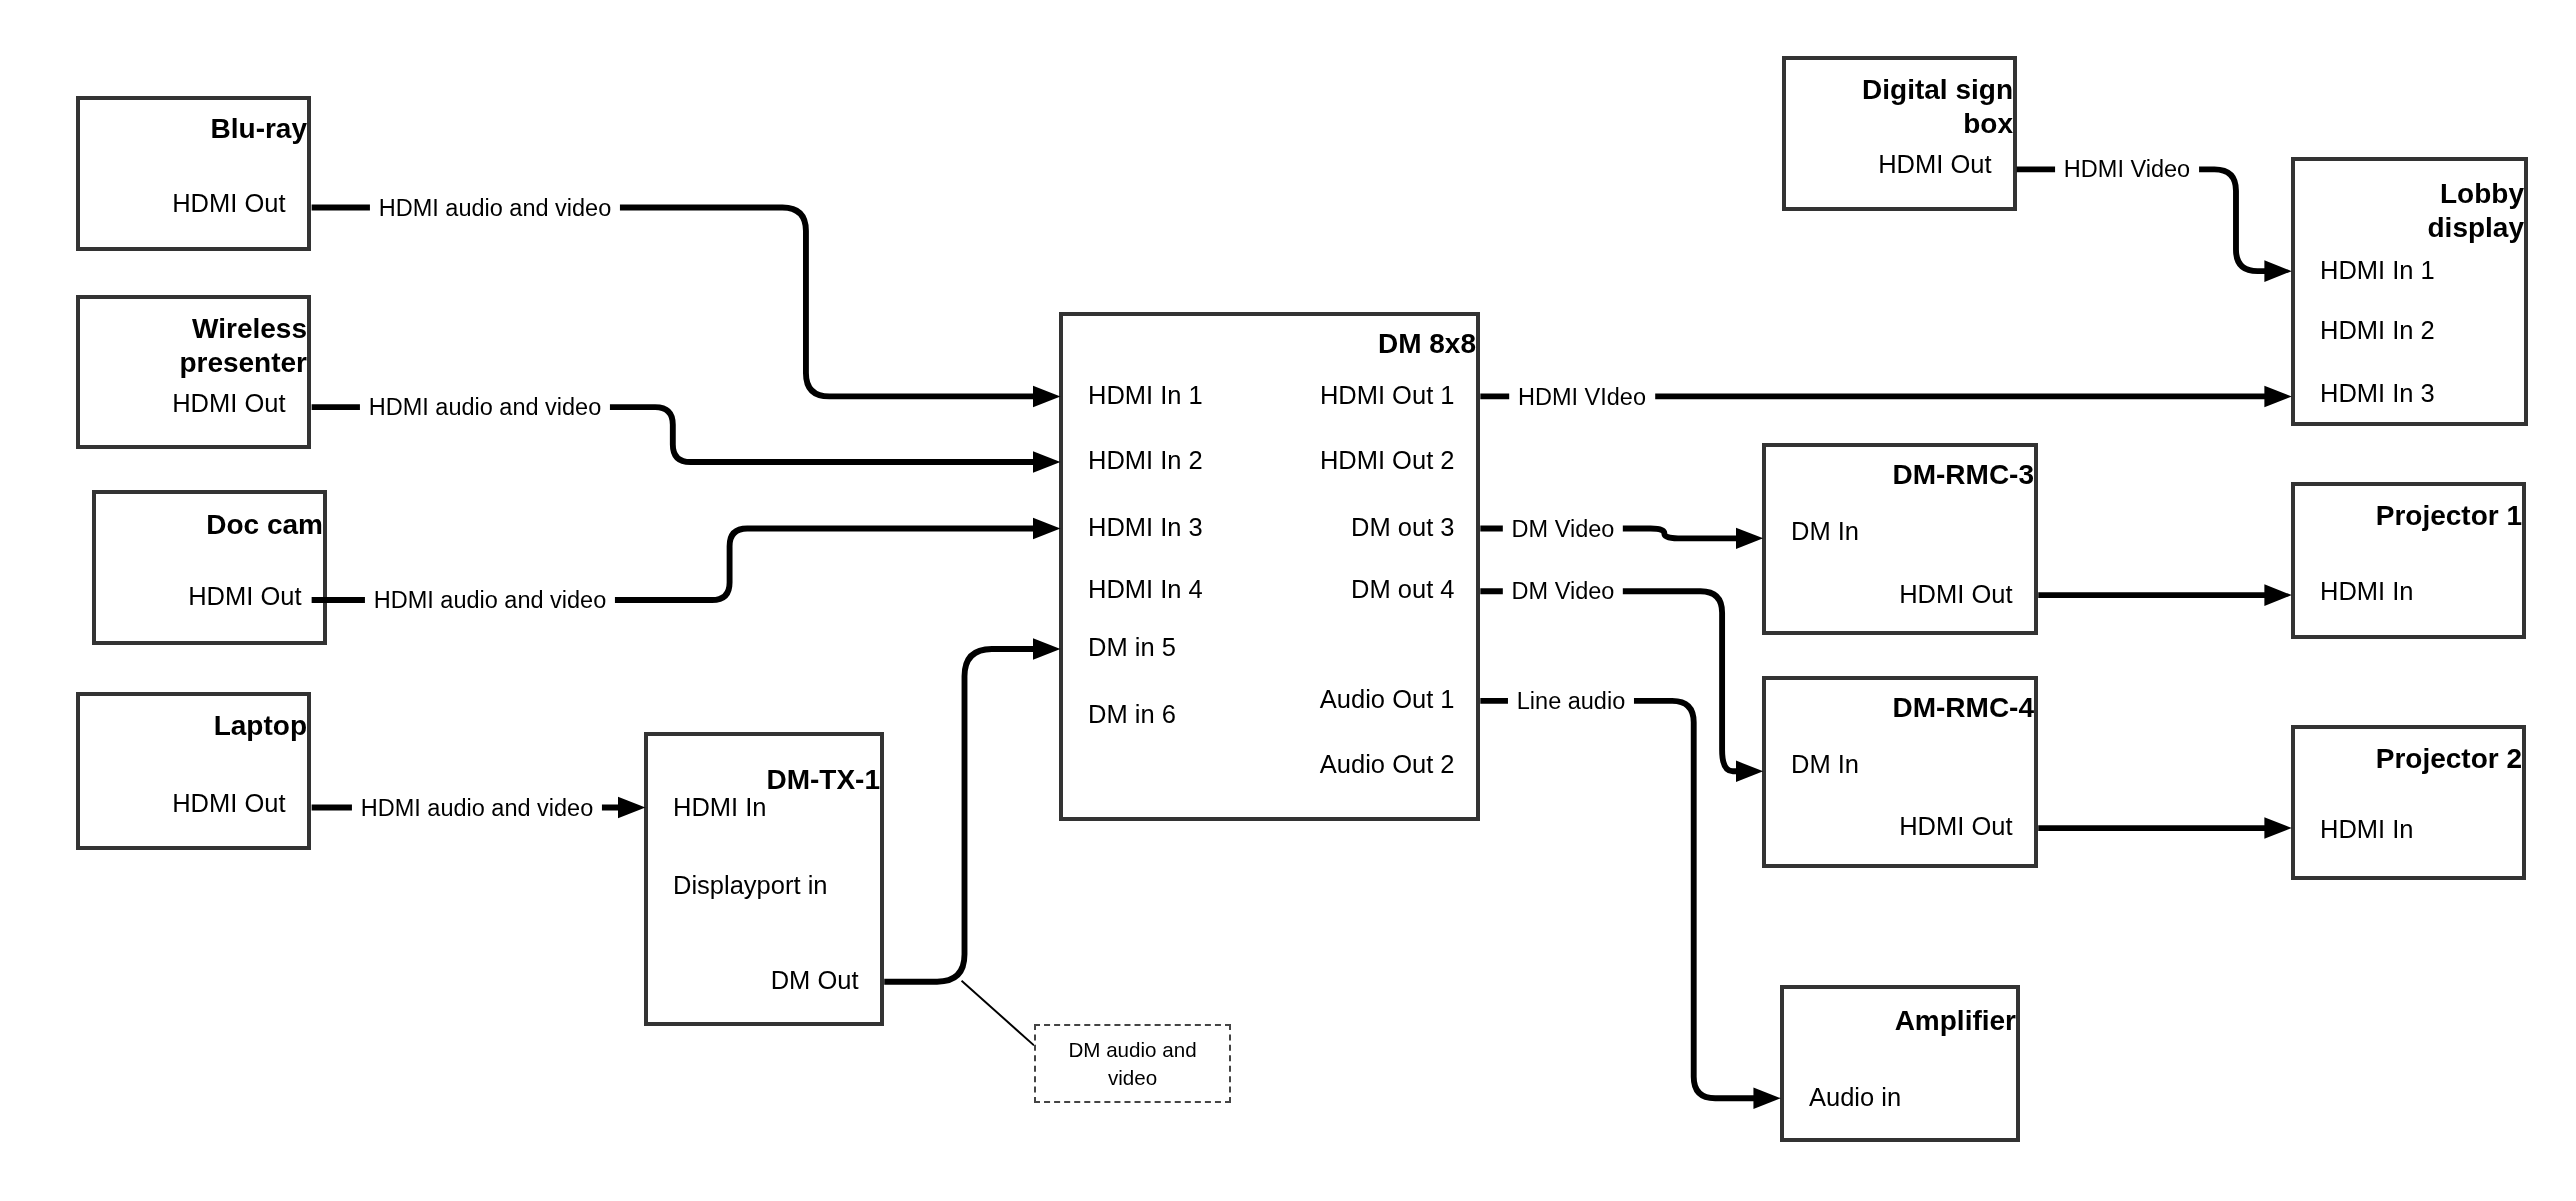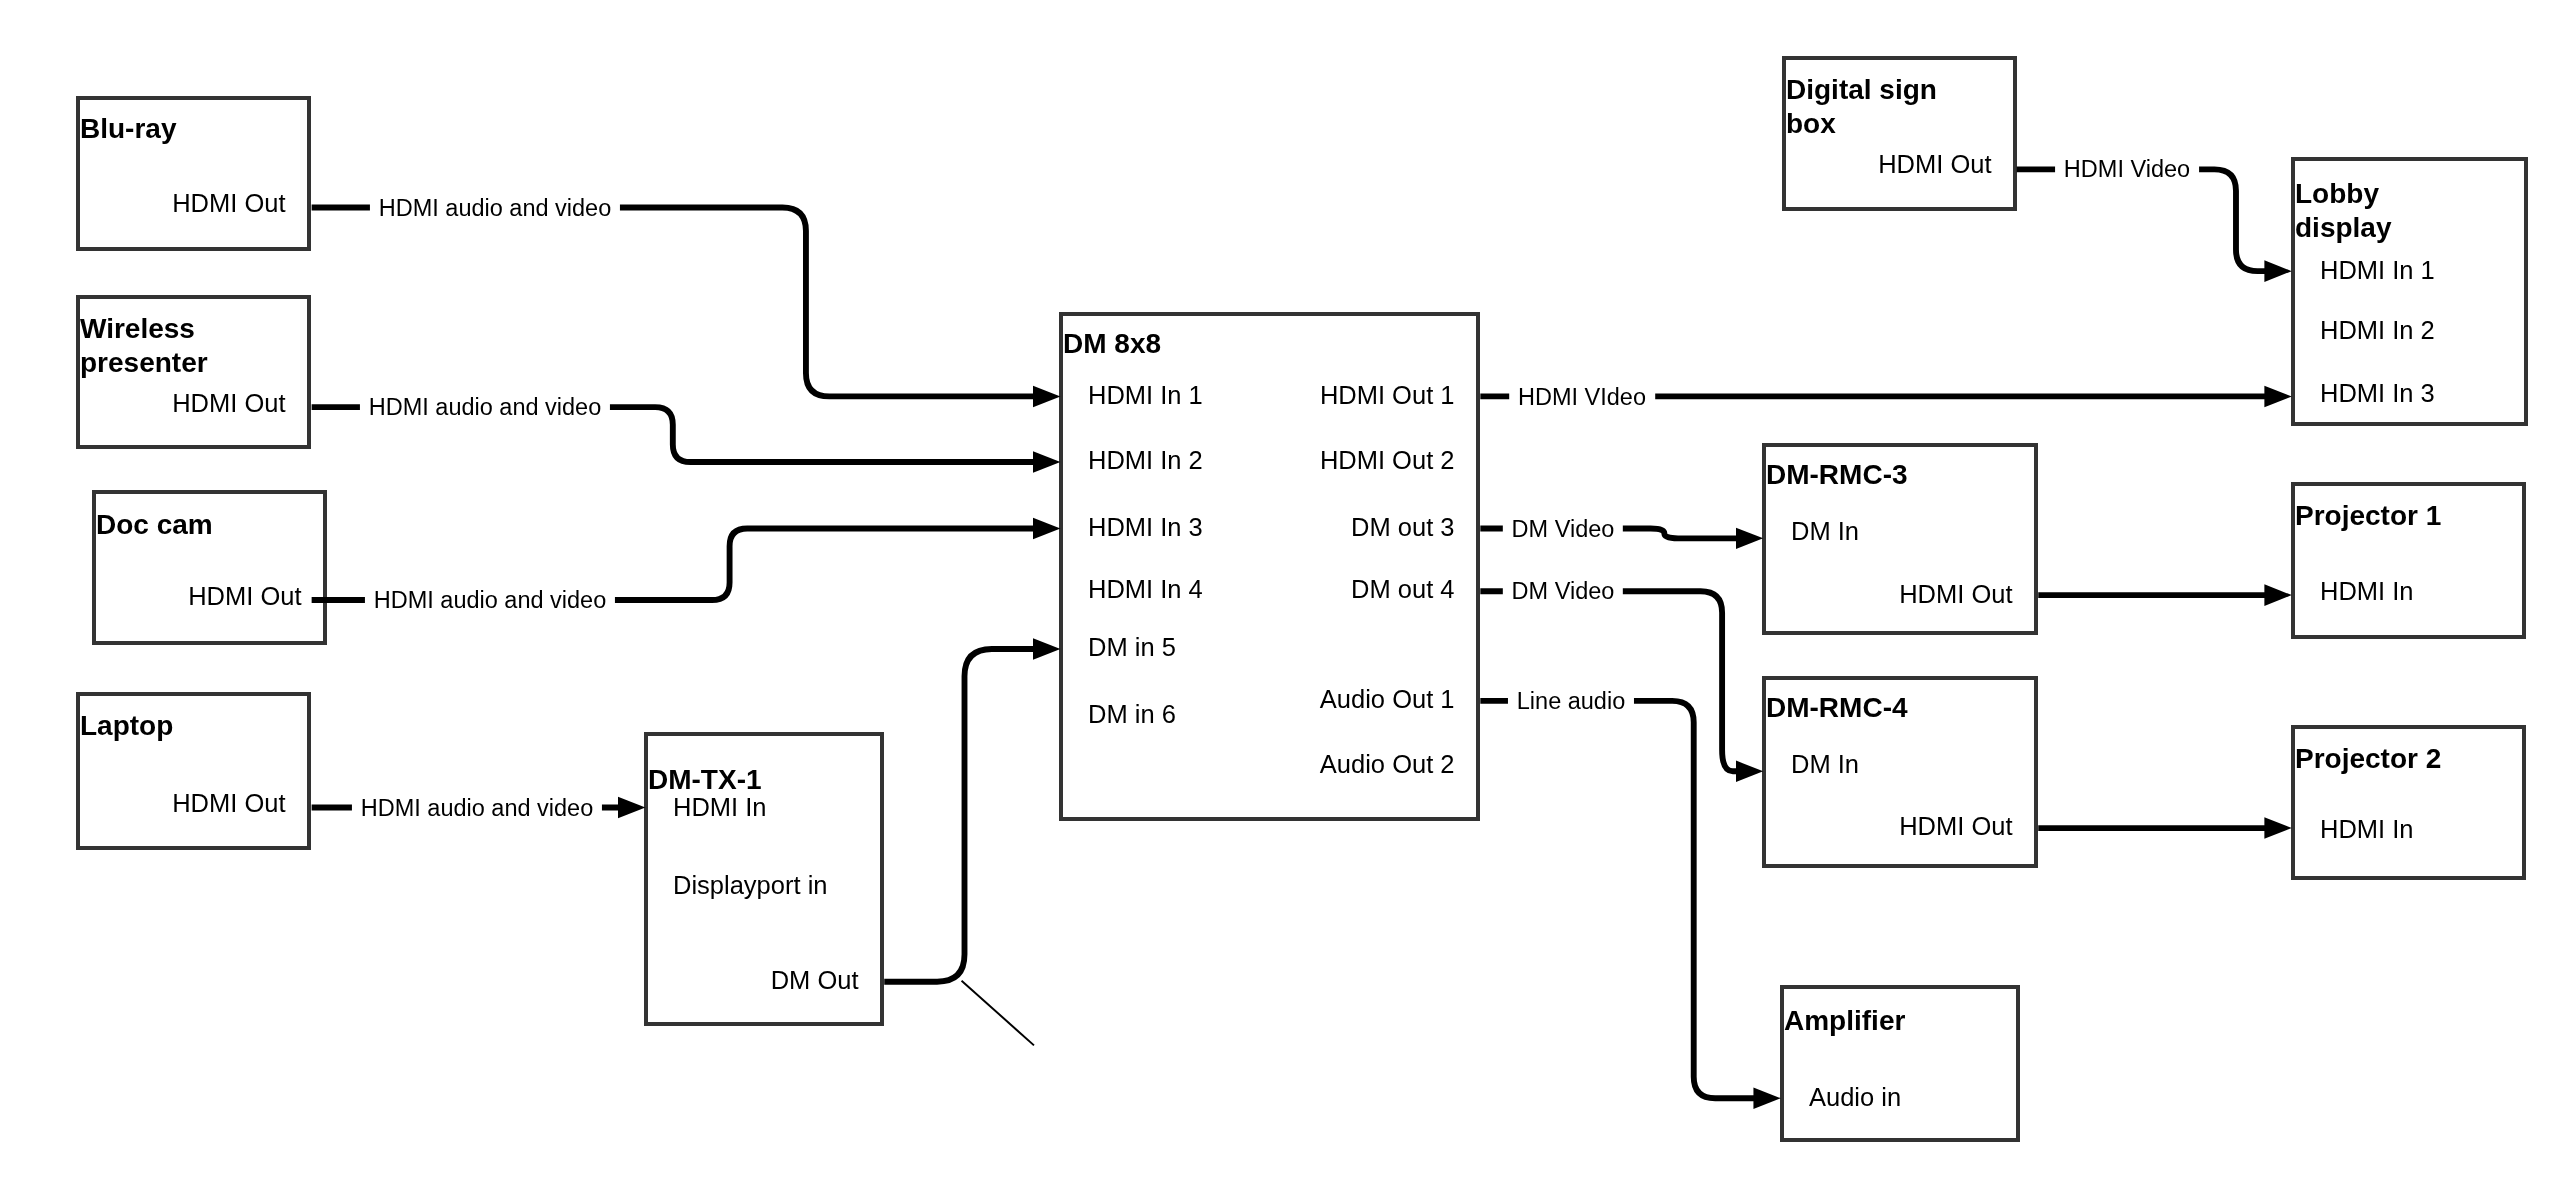--- a/index.html
+++ b/index.html
@@ -1,19 +1,19 @@
 <!DOCTYPE html>
 <html><head>
 <meta charset="utf-8">
 <style>
   html,body{margin:0;padding:0;background:#ffffff;}
   #stage{position:relative;overflow:hidden;background:#ffffff;
          font-family:"Liberation Sans","DejaVu Sans",sans-serif;color:#000;}
   .node{position:absolute;background:#ffffff;border:4.9px solid #333333;box-sizing:border-box;}
-  .node .title-line{position:absolute;left:0;right:0;text-align:left;
+  .node .title-line{position:absolute;left:0;right:0;text-align:right;
         font-size:28px;font-weight:bold;height:35px;line-height:35px;white-space:nowrap;}
   .port{position:absolute;font-size:25.5px;height:31px;line-height:31px;white-space:nowrap;}
   .port.left{left:25px;}
   .port.right{right:21.5px;text-align:right;}
   .wire-label{position:absolute;transform:translate(-50%,-50%);background:#ffffff;
         padding:0 8.8px;font-size:23.5px;line-height:29px;white-space:nowrap;z-index:3;}
   .note{position:absolute;border:2px dashed #444444;box-sizing:border-box;background:#ffffff;
         display:flex;flex-direction:column;align-items:center;justify-content:center;
         font-size:20.6px;line-height:28px;text-align:center;z-index:2;}
   svg.wires{position:absolute;left:0;top:0;z-index:1;}
@@ -119,14 +119,18 @@
       <div class="port right" style="top: 131px;">HDMI Out</div>
     </div>
     <div class="node" style="left: 2291px; top: 725px; width: 235px; height: 155px;">
       <div class="title-line" style="top: 11.7px;">Projector 2</div>
       <div class="port left" style="top: 85px;">HDMI In</div>
     </div>
     <div class="node" style="left: 1780px; top: 985px; width: 240px; height: 157px;">
       <div class="title-line" style="top: 13.7px;">Amplifier</div>
       <div class="port left" style="top: 93px;">Audio in</div>
     </div>
+    <div class="note" style="left: 1034px; top: 1024px; width: 197px; height: 79px;">
+      <div>DM audio and</div>
+      <div>video</div>
+    </div>
   </div>
 
 
 </body></html>

